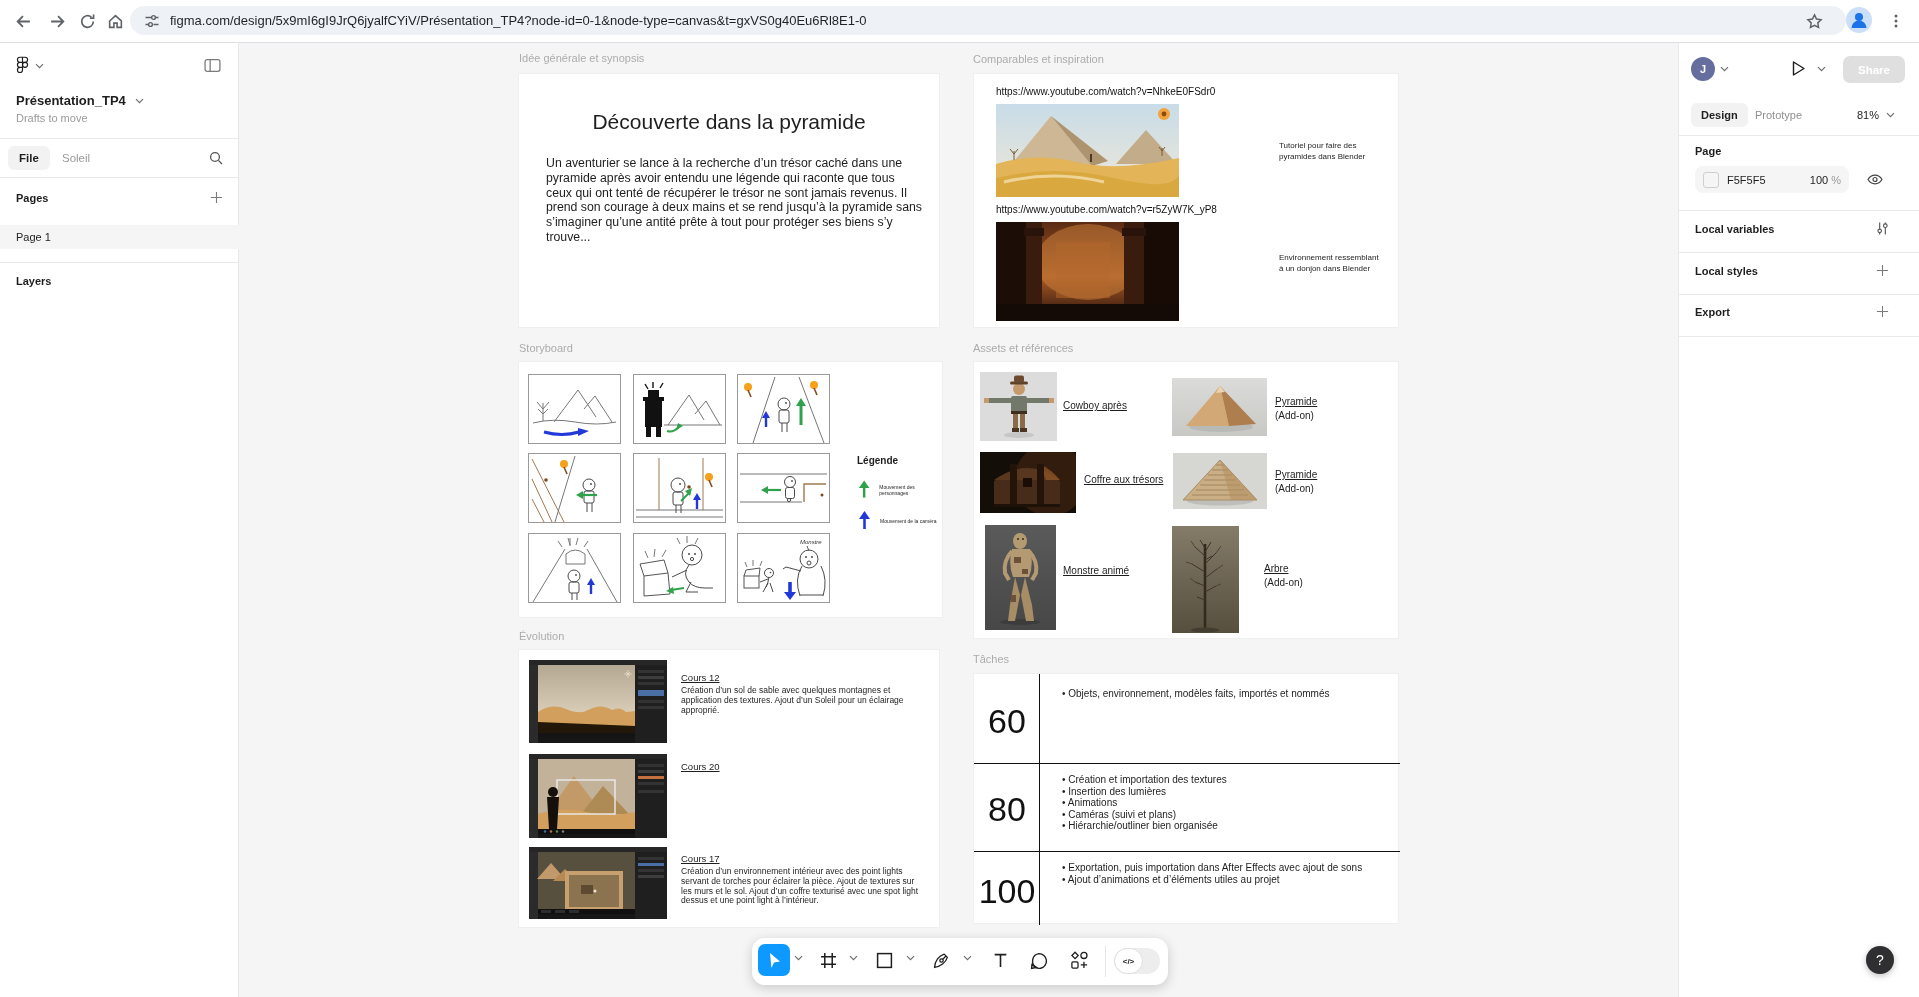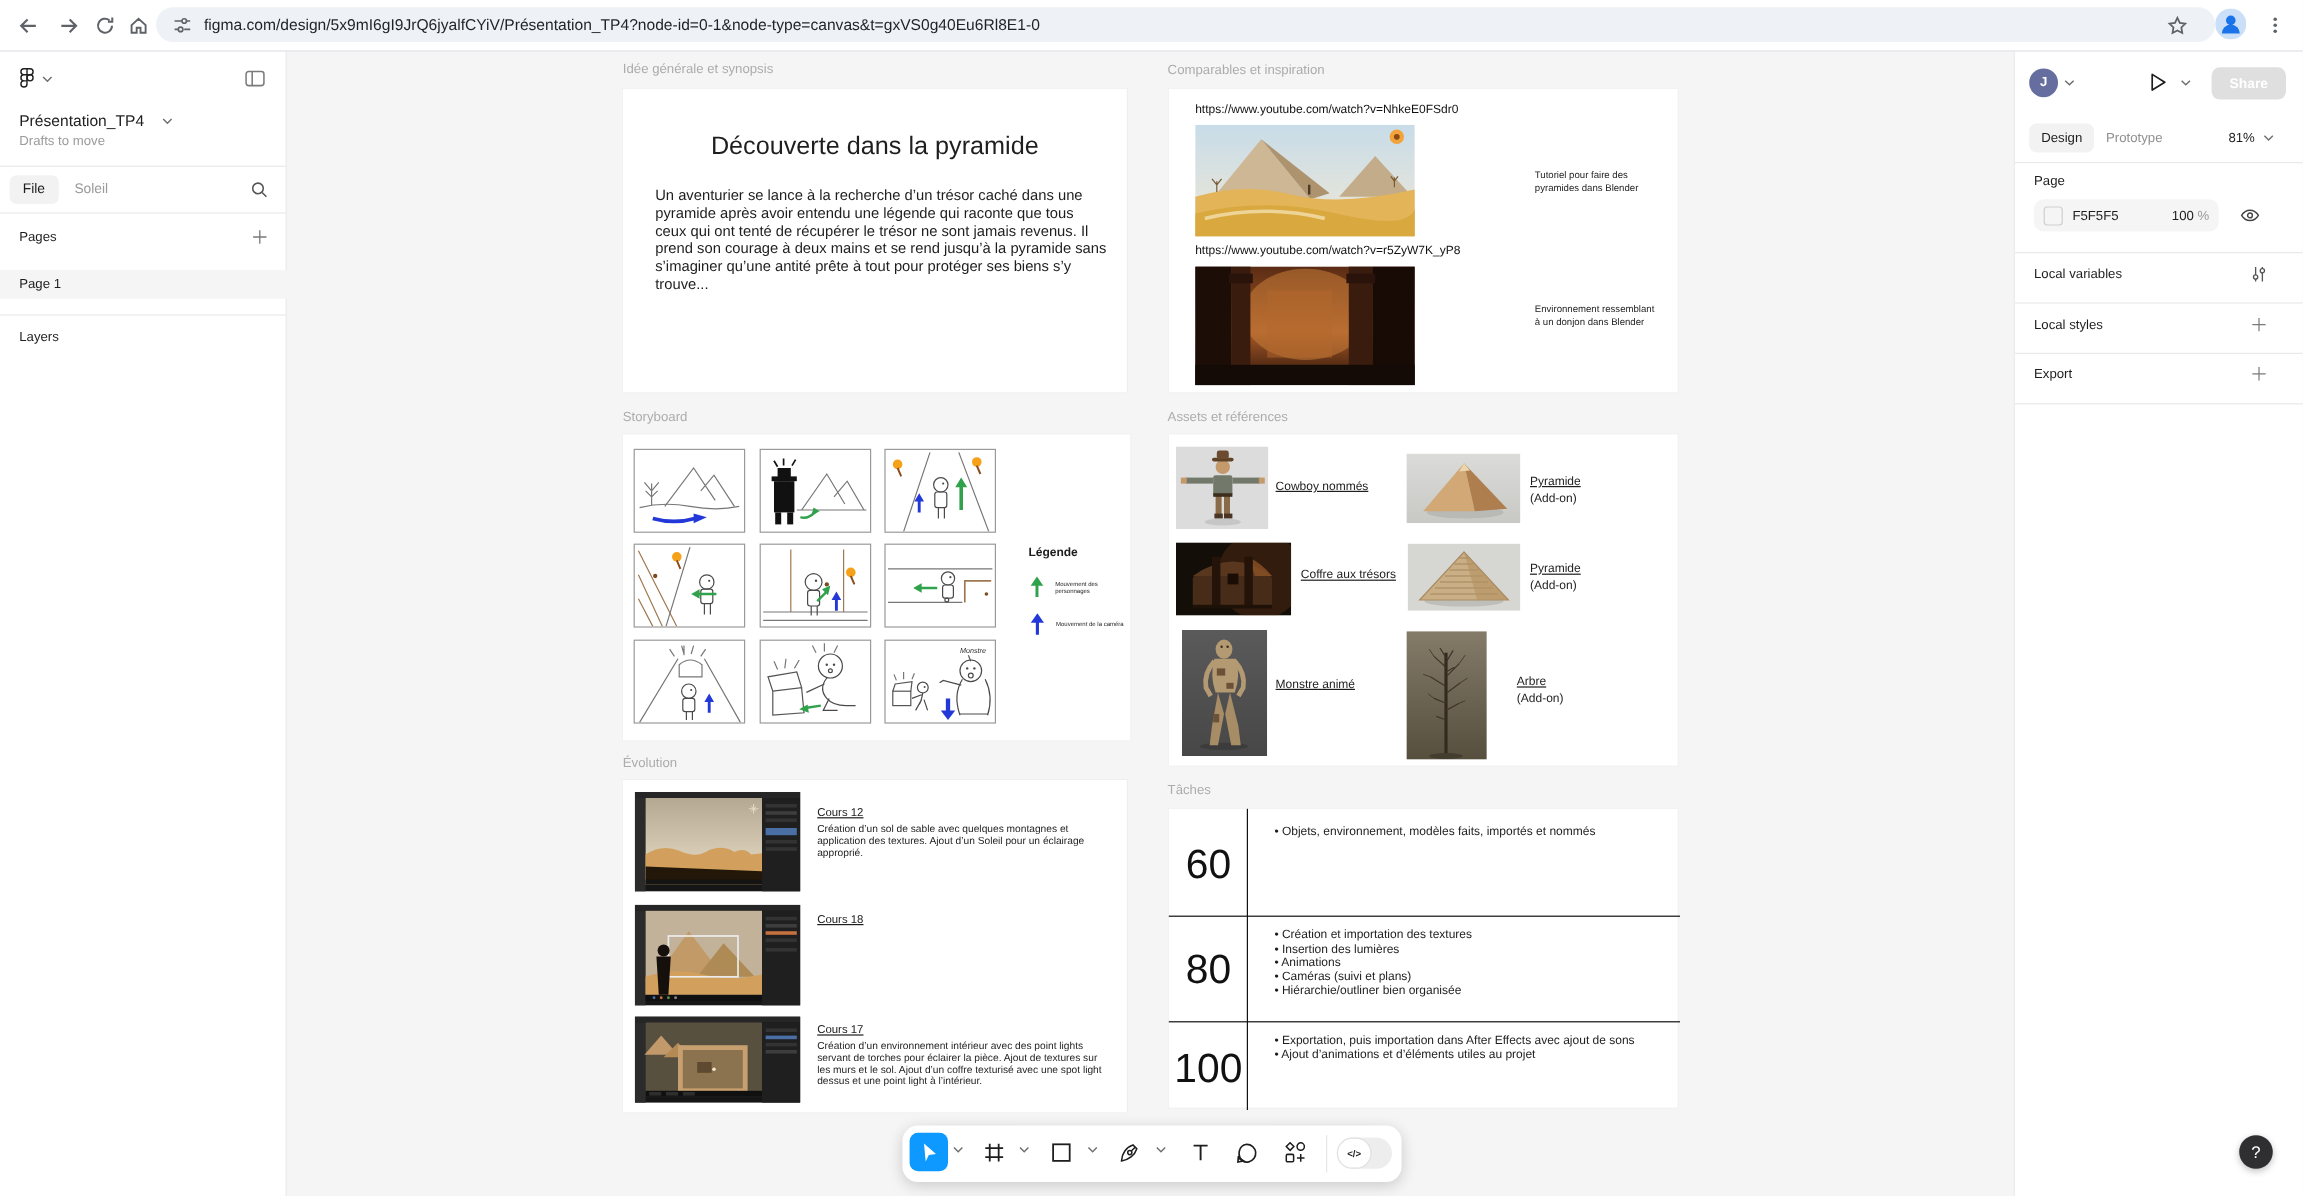--- a/index.html
+++ b/index.html
@@ -17,21 +17,21 @@
   #omnibox{position:absolute;left:130px;top:6px;width:1716px;height:29px;border-radius:15px;
            background:#EEF1F6;display:flex;align-items:center;gap:10px;padding:0 14px;box-sizing:border-box}
   #omnibox .url{font-size:13px;color:#1F2328;white-space:nowrap;overflow:hidden}
 
   
   .panel{position:absolute;top:42px;height:955px;background:#fff;z-index:20}
   #left-panel{left:0;width:239px;border-right:1px solid #E8E8E8;box-sizing:border-box}
   #right-panel{left:1678px;width:241px;border-left:1px solid #E8E8E8;box-sizing:border-box}
   .divider{position:absolute;left:0;width:100%;height:1px;background:#E9E9E9}
   .lbl11{font-size:11px}
-  .semibold{font-weight:400}
+  .semibold{font-weight:700}
   .gray{color:#9B9B9B}
   .pill{background:#F2F2F2;border-radius:6px}
 
   
   .section-label{position:absolute;font-size:11px;color:#ACACAC;white-space:nowrap}
   .card{position:absolute;background:#FFFFFF;border:1px solid #EFEFEF;box-sizing:border-box}
   .link{font-size:10px;color:#111;white-space:nowrap}
   .caption{font-size:8px;line-height:11px;color:#1E1E1E}
   .frame{position:absolute;background:#fff;border:1px solid #9A9A9A;box-sizing:border-box}
   .asset-label{font-size:10px;text-decoration:underline;color:#1E1E1E;white-space:nowrap}
@@ -494,21 +494,21 @@
         <rect x="47" y="26" width="23" height="5" fill="#72796A"></rect>
       <rect x="4" y="26" width="5" height="5" fill="#C49A6C"></rect>
         <rect x="69" y="26" width="5" height="5" fill="#C49A6C"></rect>
       <rect x="31" y="24" width="16" height="17" rx="2" fill="#72796A"></rect>
       <rect x="31" y="39" width="16" height="3" fill="#3E2E1E"></rect>
       <circle cx="39" cy="17" r="6" fill="#C49A6C"></circle>
       <rect x="30" y="9.5" width="18" height="3" rx="1.5" fill="#5E4226"></rect>
       <rect x="34" y="3.5" width="10" height="7" rx="2" fill="#6B4A2F"></rect>
     </svg>
   </div>
-  <span class="asset-label abs" style="left:89px;top:38px">Cowboy nommés</span>
+  <span class="asset-label abs" style="left:89px;top:38px">Cowboy après</span>
 
   <div class="abs" style="left:198px;top:16px">
     <svg width="95" height="58" viewBox="0 0 95 58">
       <defs>
           <linearGradient id="pybg" x1="0" y1="0" x2="0" y2="1">
         <stop offset="0" stop-color="#DBDBD9"></stop>
             <stop offset="1" stop-color="#C8C8C5"></stop>
           </linearGradient>
         </defs>
       <rect width="95" height="58" fill="url(#pybg)"></rect>
@@ -641,21 +641,21 @@
       <rect x="28" y="26" width="58" height="34" fill="none" stroke="#ECECEC" stroke-width="1.4"></rect>
       <circle cx="24" cy="38" r="5" fill="#15100C"></circle>
       <path d="M18 43h12l-2 32h-8z" fill="#15100C"></path>
       <rect x="9" y="75" width="97" height="5" fill="#101010"></rect>
       <circle cx="16" cy="77.5" r="1.2" fill="#4A6FA5"></circle>
         <circle cx="22" cy="77.5" r="1.2" fill="#C4703F"></circle>
       <circle cx="28" cy="77.5" r="1.2" fill="#5a8a4a"></circle>
         <circle cx="34" cy="77.5" r="1.2" fill="#888"></circle>
     </svg>
   </div>
-  <span class="cours-title abs" style="left:162px;top:111px">Cours 18</span>
+  <span class="cours-title abs" style="left:162px;top:111px">Cours 20</span>
 
   <div class="abs" style="left:10px;top:197px">
     <svg width="138" height="72" viewBox="0 0 138 72">
       <rect width="138" height="72" fill="#161616"></rect>
       <rect width="138" height="5" fill="#262626"></rect>
       <rect y="5" width="9" height="67" fill="#2B2B2B"></rect>
       <rect x="106" y="5" width="32" height="67" fill="#1F1F1F"></rect>
       <rect x="109" y="10" width="26" height="3" fill="#333"></rect>
         <rect x="109" y="16" width="26" height="3" fill="#4A6FA5"></rect>
       <rect x="109" y="22" width="26" height="3" fill="#333"></rect>

